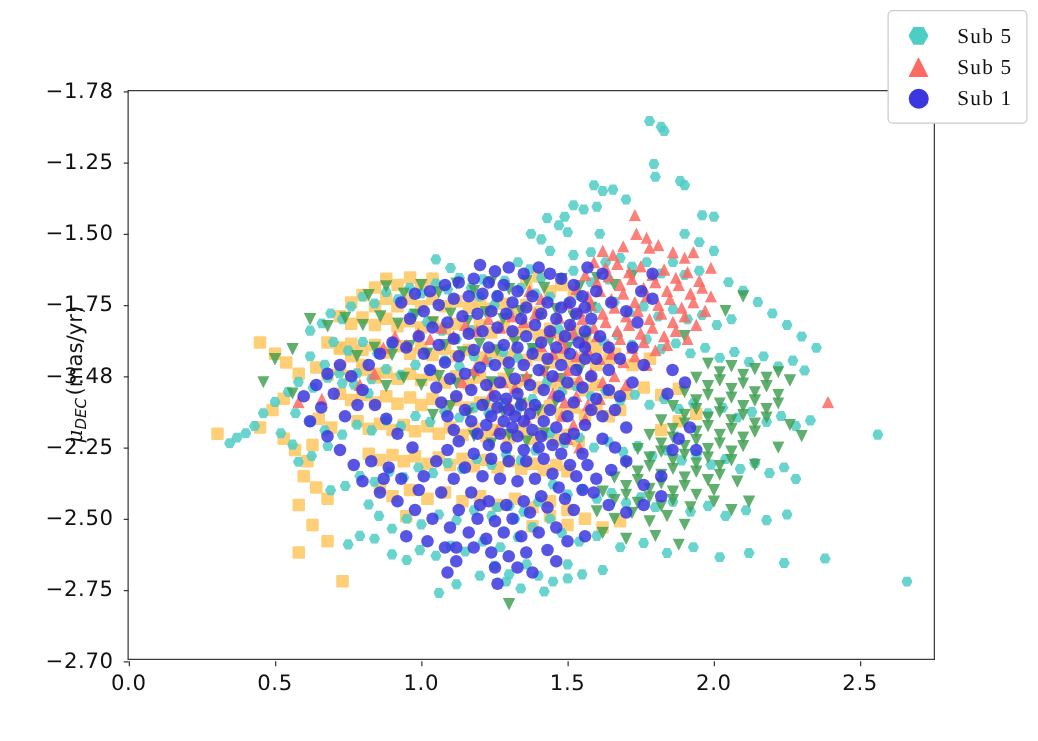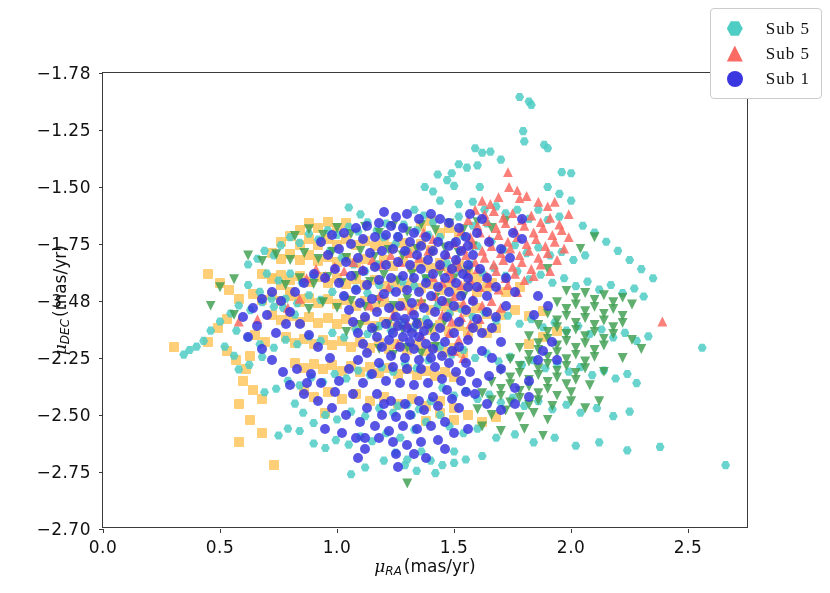--- a/index.html
+++ b/index.html
@@ -1229,23 +1229,20 @@
       <div class="tick ytick" style="top: 342px;"></div>
       <div class="yticklabel" style="top: 342px;">−2.50</div>
       <div class="tick ytick" style="top: 399px;"></div>
       <div class="yticklabel" style="top: 399px;">−2.75</div>
       <div class="tick ytick" style="top: 456px;"></div>
       <div class="yticklabel" style="top: 456px;">−2.70</div>
     </div>
 
   <div id="ticks-layer"></div>
 
-  <div id="xlabel">
-    <span class="mu">μ</span><span class="sub">RA</span><span class="unit">(mas/yr)</span>
-  </div>
 
   <div id="ylabel">
     <span><span class="mu">μ</span><span class="sub">DEC</span><span class="unit">(mas/yr)</span></span>
   </div>
 
   <div id="legend">
       <div class="legrow">
         <div class="legmark">
           <div class="pt m-hex lm" style="width: 16px; height: 16px; background: rgb(78, 205, 196); opacity: 1; position: absolute;"></div>
         </div>

